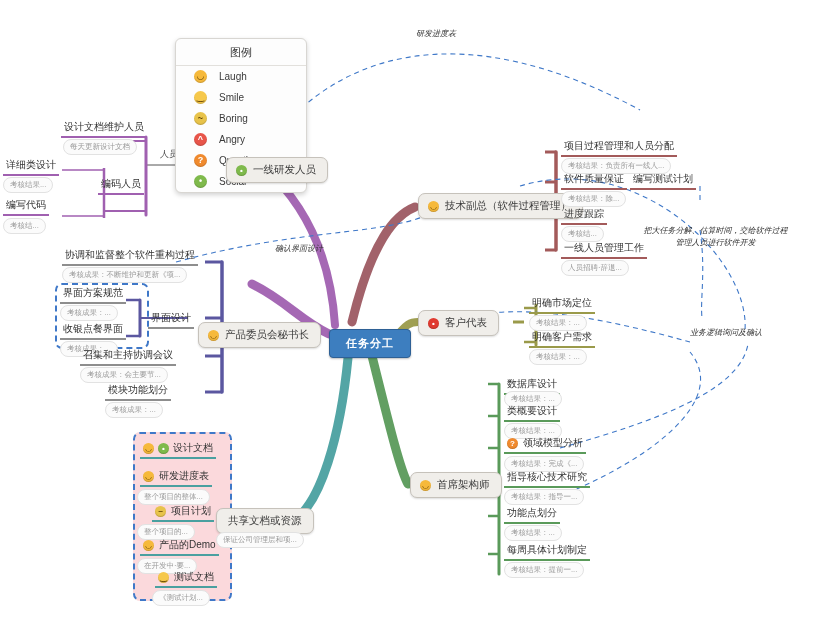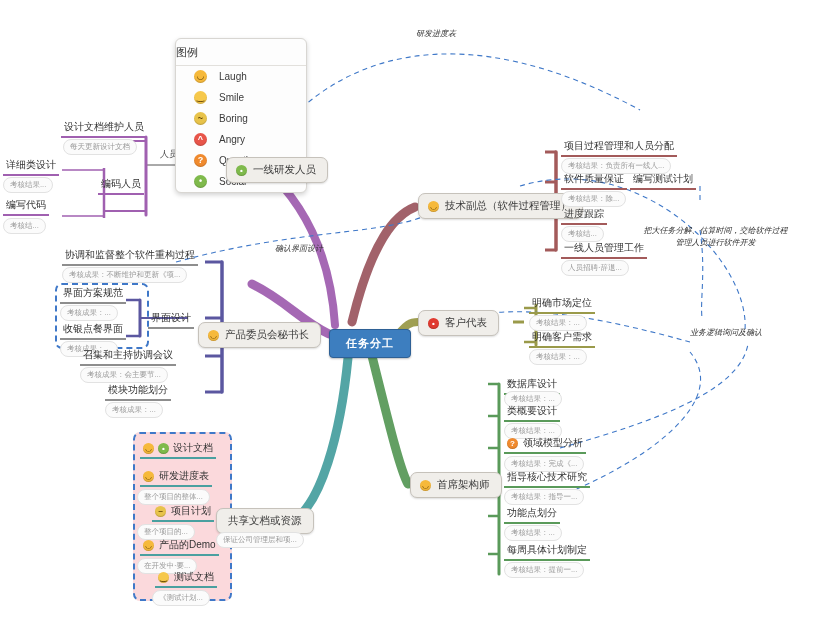--- a/index.html
+++ b/index.html
@@ -73,21 +73,21 @@
   .ico.red{background:#e03a30;}
 
   
   #legend{
     position:absolute;left:175px;top:38px;width:130px;
     background:#fdfdfd;border:1px solid #d8d6d2;border-radius:6px;
     box-shadow:0 2px 5px rgba(0,0,0,.18);
     z-index:40;
   }
   #legend .lg-title{
-    text-align:left;font-size:11px;color:#333;
+    text-align:center;font-size:11px;color:#333;
     padding:6px 0 5px;border-bottom:1px solid #e2e0dc;
   }
   #legend .lg-row{
     display:flex;align-items:center;gap:12px;
     padding:4px 0 4px 18px;font-size:10px;color:#3a3a3a;
   }
   #legend .lg-row .ico{width:13px;height:13px;line-height:13px;font-size:9px;}
 
   
   .hibox{

